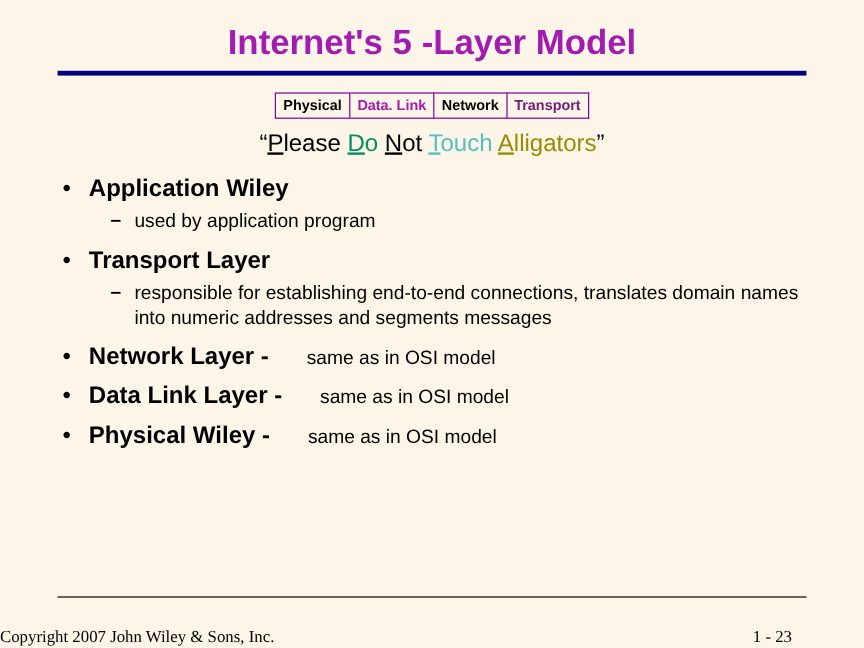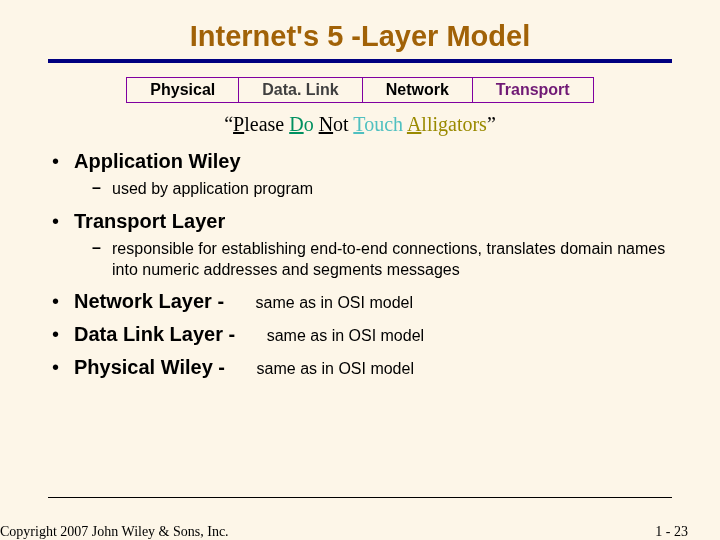--- a/index.html
+++ b/index.html
@@ -8,49 +8,49 @@
     height: 540px;
     background: #fdf6e8;
     font-family: Arial, Helvetica, sans-serif;
     position: relative;
     overflow: hidden;
   }
   .title {
     text-align: center;
     font-weight: bold;
     font-size: 29px;
-    color: #a16207;
+    color: #a21caf;
     padding-top: 20px;
     font-family: "Arial Black", Arial, sans-serif;
   }
   .title-rule {
     margin: 6px 48px 0 48px;
     border: none;
     border-top: 4px solid #000080;
   }
   .layer-row {
     display: flex;
     justify-content: center;
     margin-top: 14px;
   }
   .layer-cell {
     border: 1.5px solid #8000a0;
-    padding: 3px 23px;
+    padding: 3px 6px;
     font-weight: bold;
-    font-size: 16px;
+    font-size: 12px;
     color: #000;
     background: transparent;
     text-align: center;
   }
   .layer-cell + .layer-cell { border-left: none; }
-  .cell-green { color: #404040; }
+  .cell-green { color: #a21caf; }
   .cell-cyan { color: #701a75; }
   .mnemonic {
     text-align: center;
-    font-family: Liberation Serif, serif;
+    font-family: Liberation Sans, sans-serif;
     font-size: 20px;
     margin-top: 10px;
   }
   .u { text-decoration: underline; }
   .green { color: #009060; }
   .cyan { color: #50c0c0; }
   .darkyellow { color: #9a8a00; }
   .content {
     margin: 14px 52px 0 52px;
   }
@@ -104,21 +104,21 @@
     font-family: "Times New Roman", serif;
     font-size: 14px;
   }
   .copyright {
     position: absolute;
     width: 100%;
     text-align: left;
   }
   .pagenum {
     position: absolute;
-    right: 32px;
+    right: 60px;
   }
 </style>
 </head>
 <body>
 
 <div class="title">Internet's 5 -Layer Model</div>
 <hr class="title-rule">
 
 <div class="layer-row">
   <div class="layer-cell">Physical</div>

